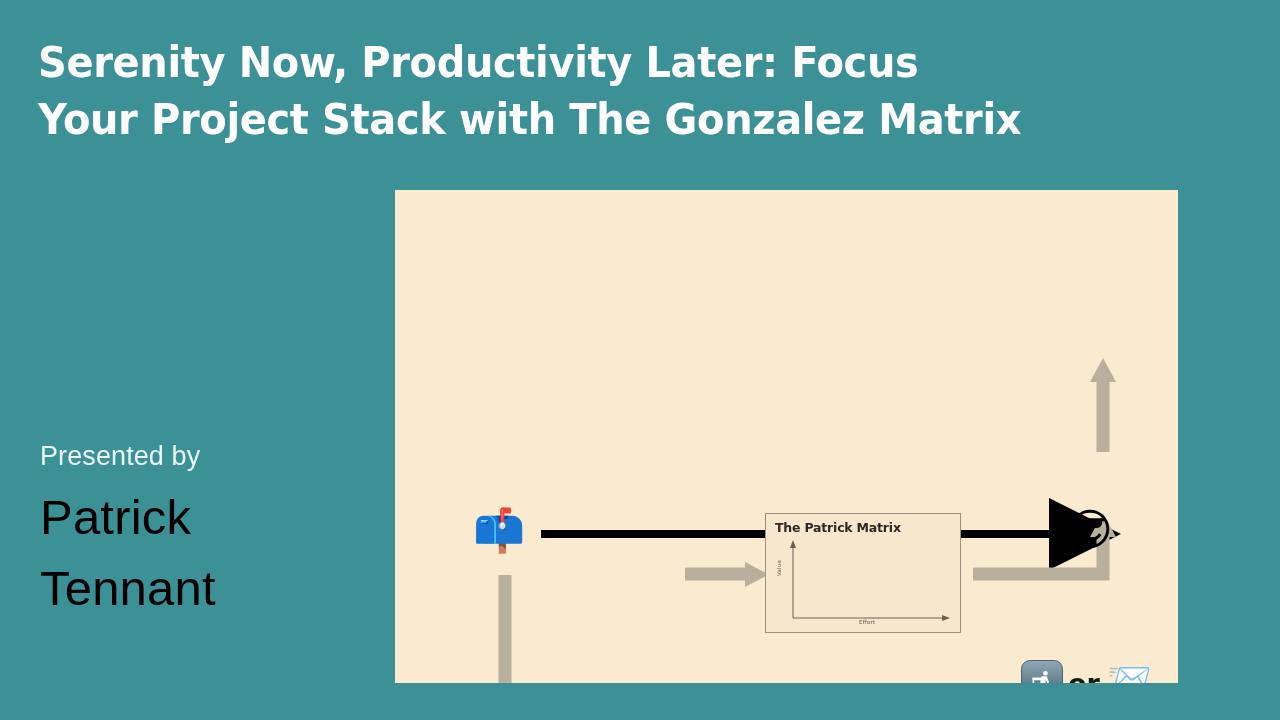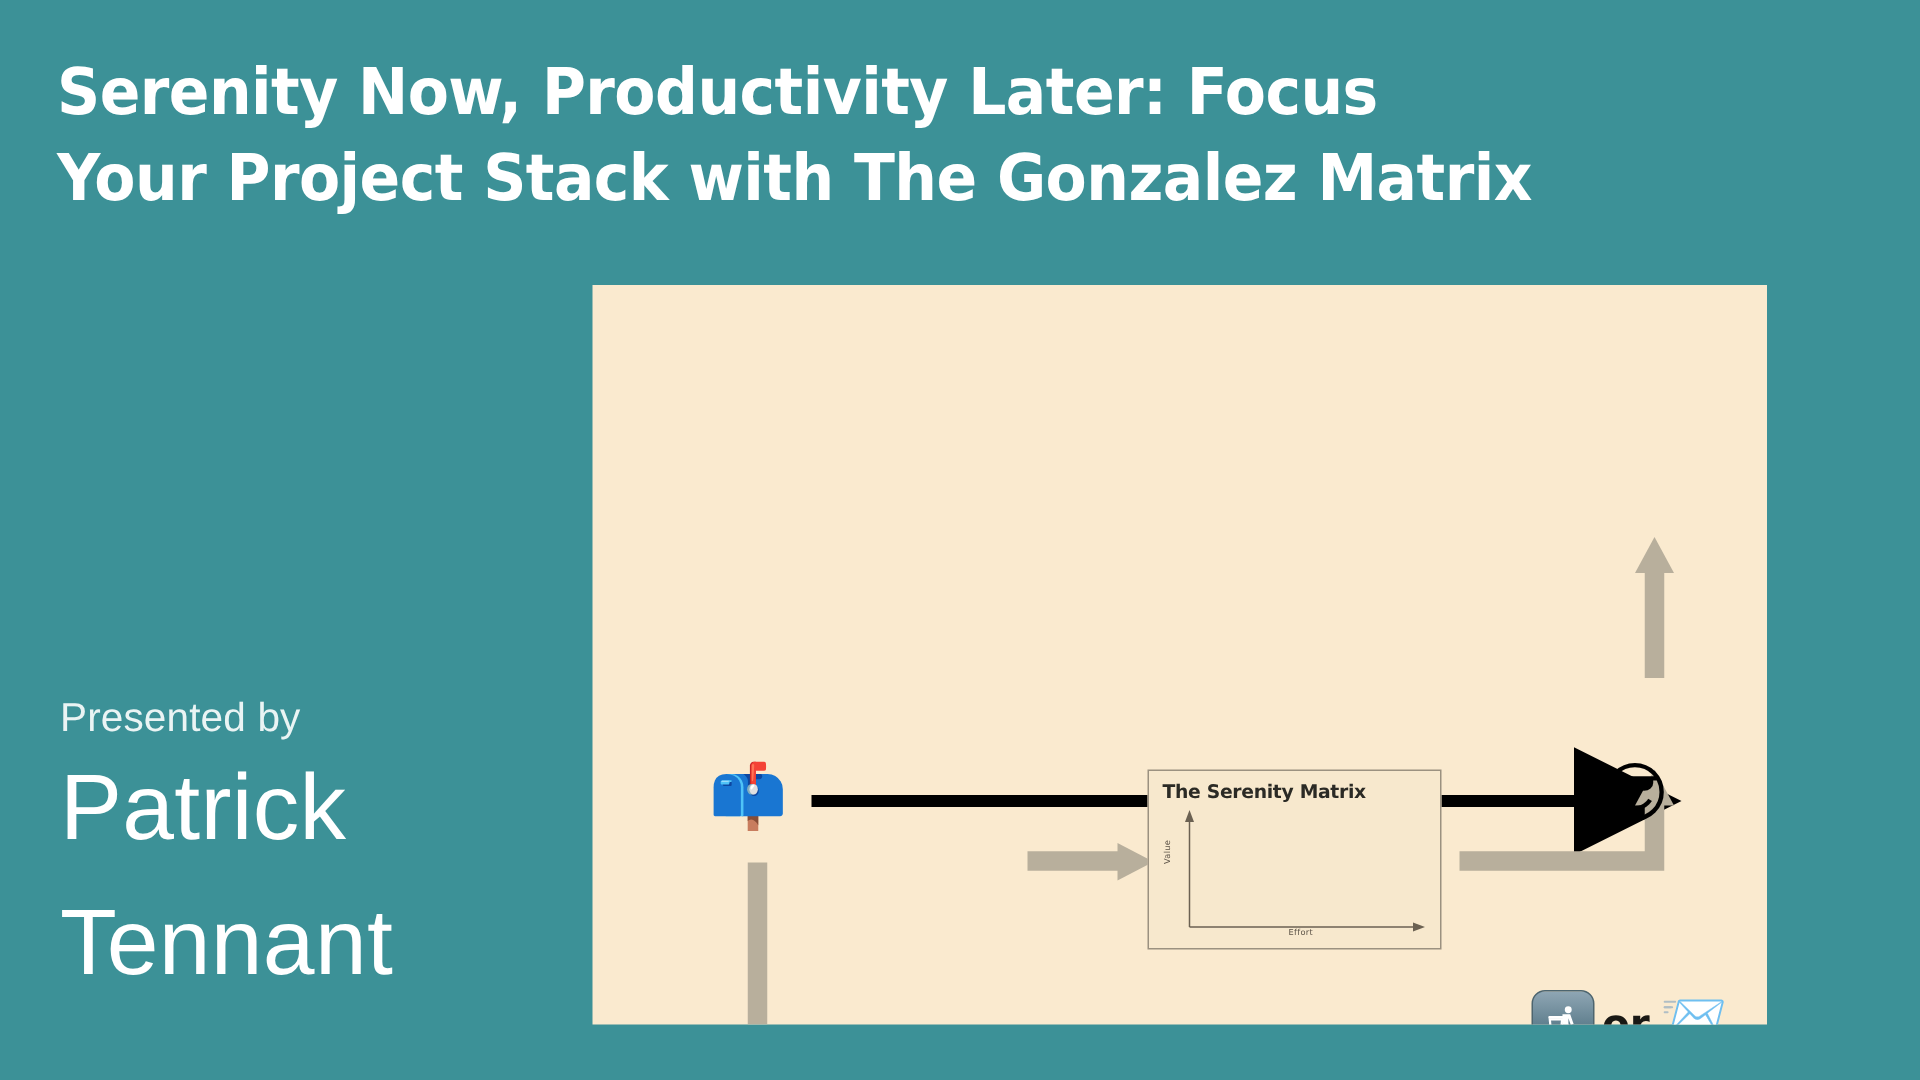--- a/index.html
+++ b/index.html
@@ -37,38 +37,39 @@
     line-height: 1.32;
     letter-spacing: -0.4px;
     transform: scaleX(0.93);
     transform-origin: left top;
     white-space: pre-line;
   }
 
   .presenter-block {
     position: absolute;
     left: 40px;
-    top: 462px;
+    top: 440px;
     width: 330px;
   }
 
   .presented-by {
     color: #eaf4f4;
     font-size: 27px;
     line-height: 1.2;
     font-weight: normal;
     letter-spacing: 0.1px;
   }
 
   .presenter-name {
-    color: #ffffff;
-    font-size: 62px;
+    color: #000000;
+    font-size: 49px;
     line-height: 1.45;
     font-weight: normal;
     letter-spacing: 0.2px;
+    margin-top: 10px;
     white-space: pre-line;
   }
 
   
   .slide {
     position: absolute;
     left: 395px;
     top: 190px;
     width: 783px;
     height: 493px;
@@ -246,21 +247,21 @@
       <path d="M4.2 11.6 h8.2 l-0.9 9.4 h-6.4 z" fill="none" stroke="#ffffff" stroke-width="1.5"></path>
       <rect x="3.2" y="9.4" width="10.2" height="1.7" rx="0.7" fill="#ffffff"></rect>
     </svg>
   </div>
 
   <div class="or-label">or</div>
 
   <div class="node envelope-icon">📨</div>
 
   <div class="matrix-box">
-    <div class="matrix-title">The Serenity Matrix</div>
+    <div class="matrix-title">The Patrick Matrix</div>
 
     <svg class="matrix-plot" viewBox="0 0 196 120">
       <path d="M27,104 L27,30" fill="none" stroke="#6b6152" stroke-width="1"></path>
       <path d="M24,34 L27,26 L30,34 Z" fill="#6b6152"></path>
       <path d="M27,104 L180,104" fill="none" stroke="#6b6152" stroke-width="1"></path>
       <path d="M176,101 L184,104 L176,107 Z" fill="#6b6152"></path>
     </svg>
 
     <div class="axis-label axis-label-value">Value</div>
 

